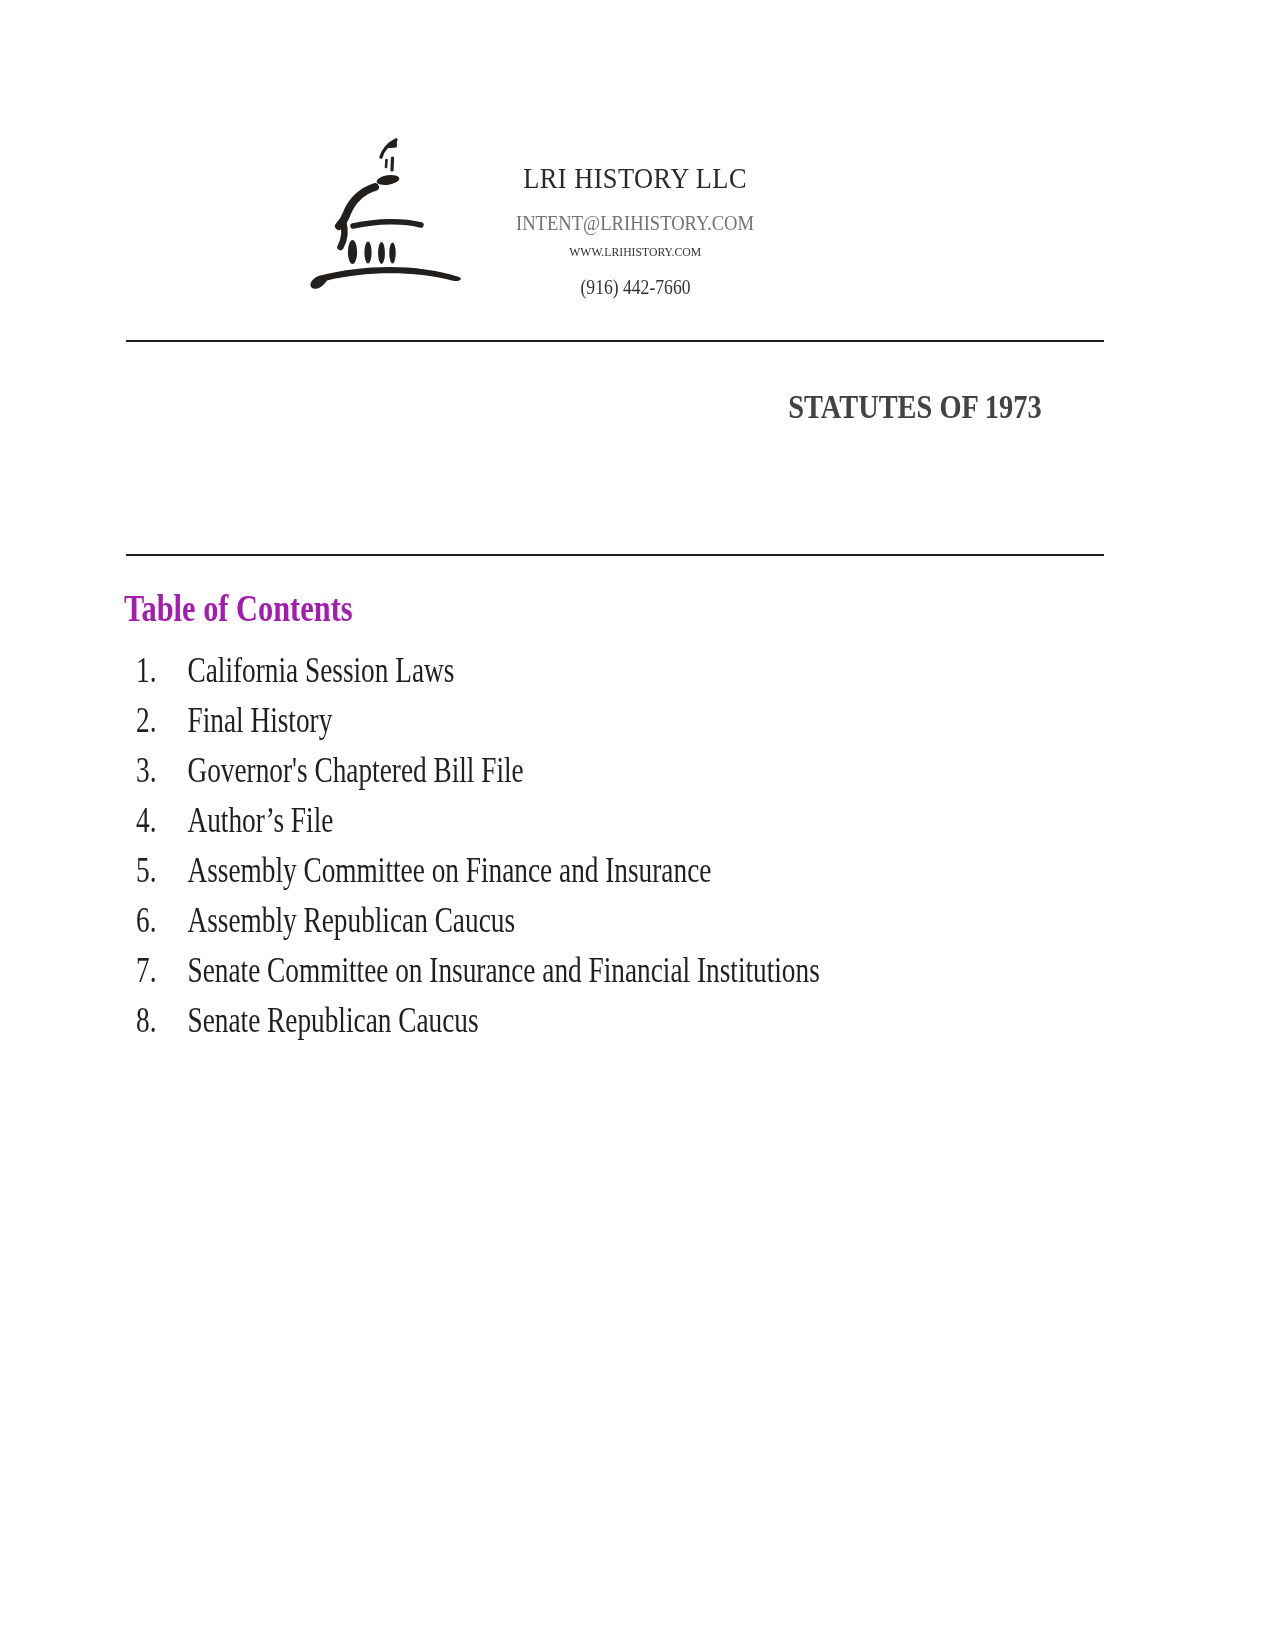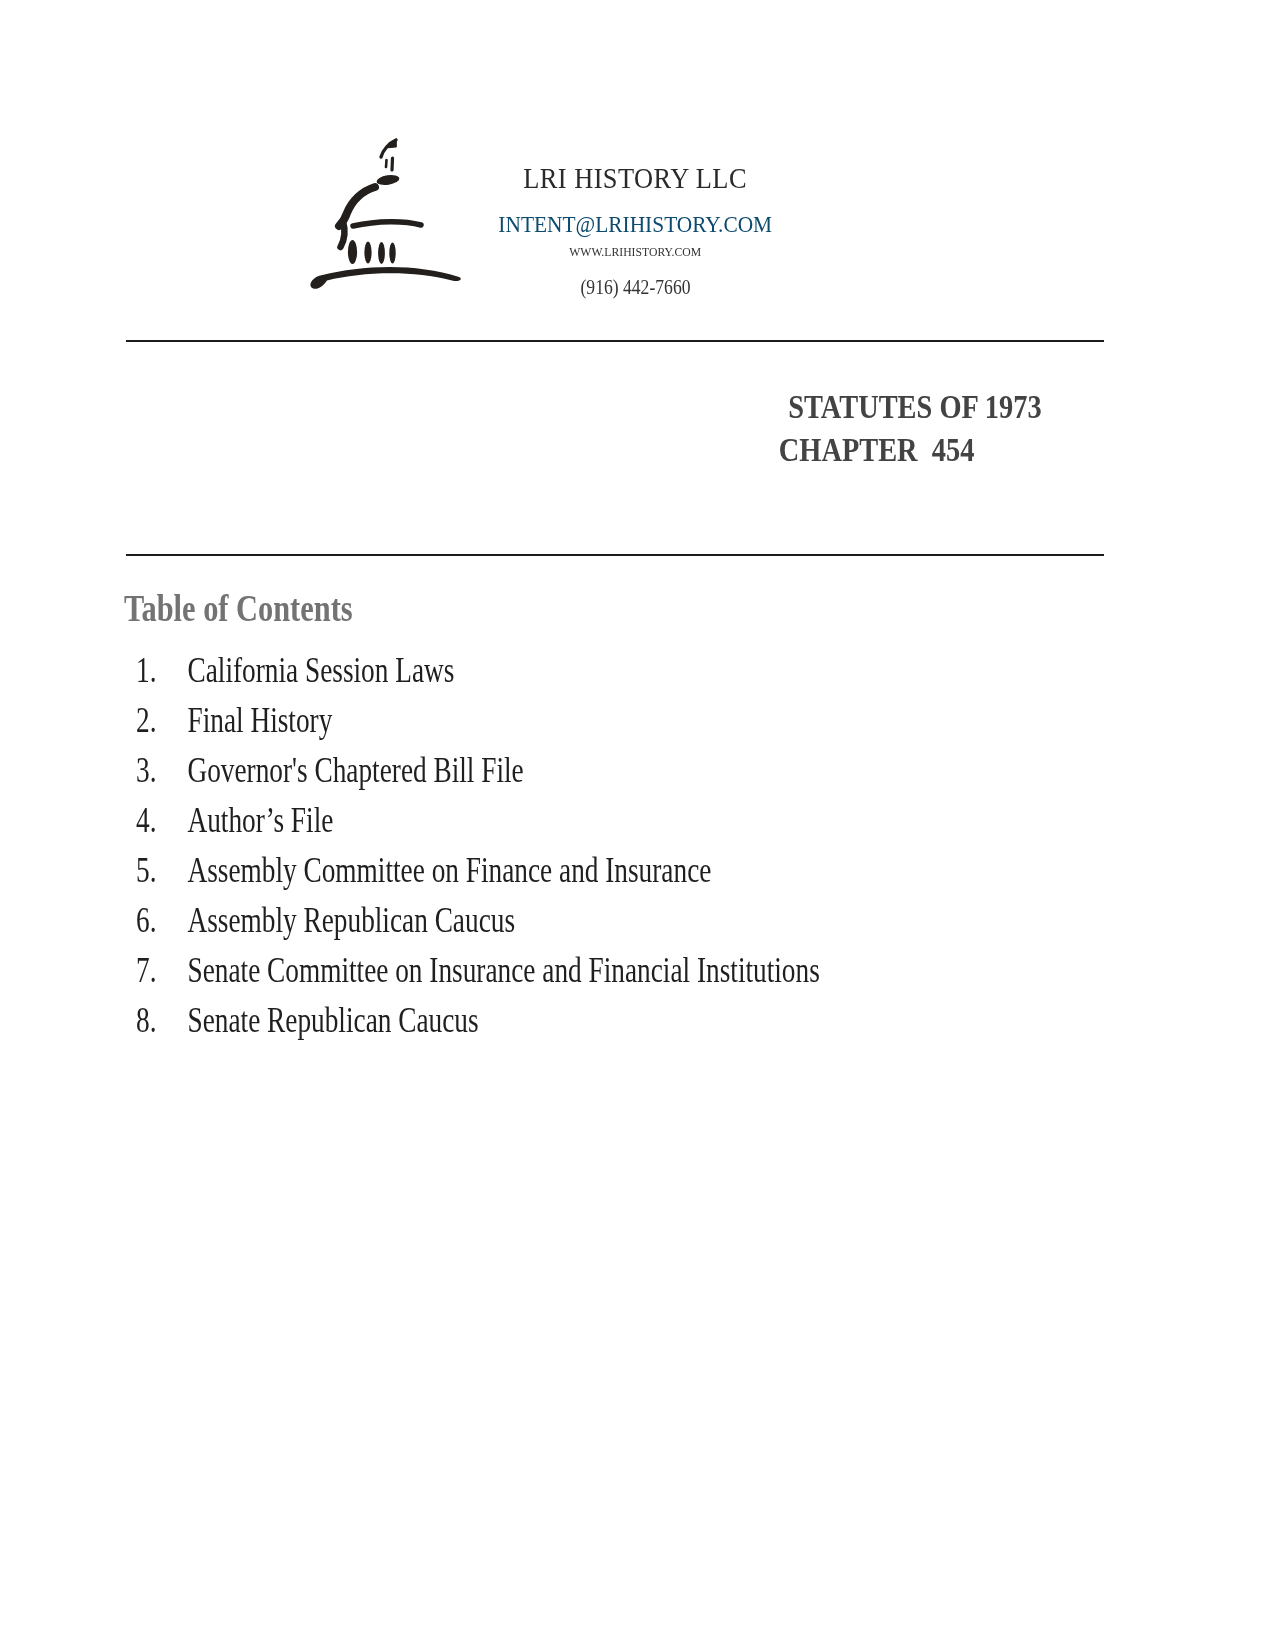--- a/index.html
+++ b/index.html
@@ -17,49 +17,49 @@
 
   
   .hline {
     left: 235px; width: 800px;
     text-align: center;
     white-space: nowrap;
   }
   .sx { display: inline-block; white-space: pre; }
   .company  { top: 161px; font-size: 30px; color: #2a2a2a; letter-spacing: 0.5px; }
   .company  .sx { transform: scaleX(0.88); transform-origin: center; }
-  .email    { top: 212px; font-size: 23px; color: #0c4a6e; }
+  .email    { top: 212px; font-size: 20px; color: #737373; }
   .email    .sx { transform: scaleX(0.93); transform-origin: center; }
   .website  { top: 244px; font-size: 13px; color: #333333; }
   .website  .sx { transform: scaleX(0.90); transform-origin: center; }
   .phone    { top: 276px; font-size: 20px; color: #333333; }
   .phone    .sx { transform: scaleX(0.88); transform-origin: center; }
 
   
   .rule { left: 126px; width: 978px; height: 2px; background: #1c1c1c; }
   .rule-1 { top: 340px; }
   .rule-2 { top: 554px; }
 
   
   .bill-ref {
     right: 234px; top: 386px;
-    text-align: left;
+    text-align: right;
     font-weight: bold;
     font-size: 33px;
     line-height: 42.6px;
     color: #434343;
     white-space: nowrap;
   }
   .bill-ref .sx { transform: scaleX(0.86); transform-origin: right center; }
 
   
   .toc-heading {
     left: 124px; top: 586px;
     font-size: 38px; font-weight: bold;
-    color: #737373;
+    color: #a21caf;
     white-space: nowrap;
     text-decoration: underline;
   }
   .toc-heading .sx { transform: scaleX(0.80); transform-origin: left center; }
 
   .toc-list { left: 136px; top: 646px; font-size: 35px; color: #1f1f1f; }
   .toc-row {
     height: 50px; line-height: 50px;
     white-space: nowrap;
     transform: scaleX(0.78);
@@ -109,21 +109,20 @@
   <span class="sx">WWW.LRIHISTORY.COM</span>
 </div>
 <div class="abs hline phone">
   <span class="sx">(916) 442-7660</span>
 </div>
 
 <div class="abs rule rule-1"></div>
 
 <div class="abs bill-ref">
   <div><span class="sx">STATUTES OF 1973</span></div>
-  <div><span class="sx">CHAPTER  454</span></div>
 </div>
 
 <div class="abs rule rule-2"></div>
 
 <div class="abs toc-heading">
   <span class="sx">Table of Contents</span>
 </div>
 
 <div class="abs toc-list">
   <div class="toc-row">

